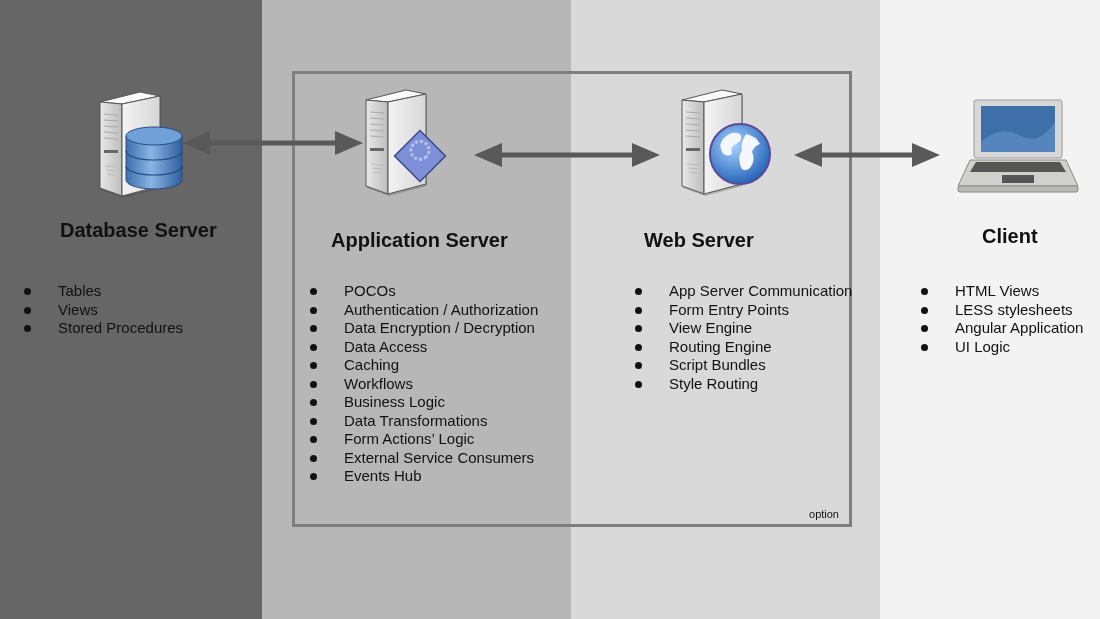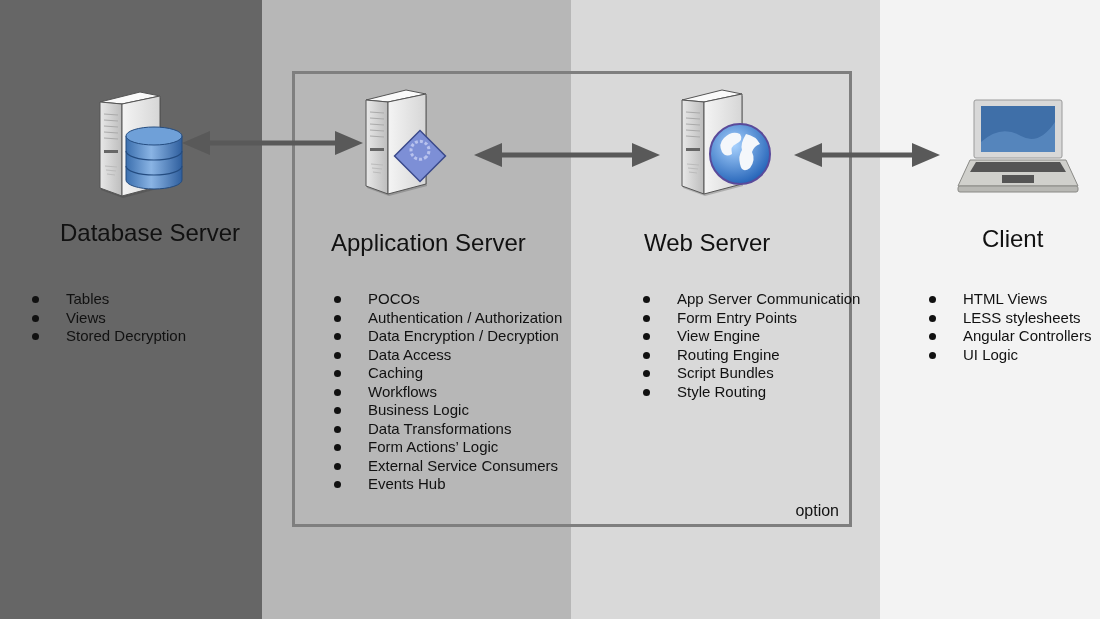--- a/index.html
+++ b/index.html
@@ -3,23 +3,23 @@
 <meta charset="utf-8">
 <style>
   html, body { margin:0; padding:0; }
   body { width:1100px; height:619px; position:relative; overflow:hidden; font-family:"Liberation Sans", sans-serif; color:#111; }
   .band { position:absolute; top:0; height:619px; }
   #band-db { left:0; width:262px; background:#666666; }
   #band-app { left:262px; width:309px; background:#b7b7b7; }
   #band-web { left:571px; width:309px; background:#d9d9d9; }
   #band-client { left:880px; width:220px; background:#f3f3f3; }
   .group-box { position:absolute; left:292px; top:71px; width:560px; height:456px; border:3px solid #7f7f7f; box-sizing:border-box; }
-  .group-label { position:absolute; right:10px; bottom:4px; font-size:16px; color:#111; }
-  .title { position:absolute; font-weight:normal; font-size:24px; white-space:nowrap; }
-  ul.items { position:absolute; margin:16px; padding:0; list-style:none; font-size:15px; line-height:18.5px; }
+  .group-label { position:absolute; right:10px; bottom:4px; font-size:11px; color:#111; }
+  .title { position:absolute; font-weight:bold; font-size:20px; white-space:nowrap; }
+  ul.items { position:absolute; margin:8px; padding:0; list-style:none; font-size:15px; line-height:18.5px; }
   ul.items li { position:relative; padding-left:36px; white-space:nowrap; }
   ul.items li::before { content:""; position:absolute; left:2px; top:6px; width:7px; height:7px; border-radius:50%; background:#111; }
   .icon { position:absolute; }
   .arrow { position:absolute; }
 </style>
 </head>
 <body>
 
 <div class="band" id="band-db"></div>
 <div class="band" id="band-app"></div>
@@ -123,24 +123,24 @@
 </svg>
 
 <div class="title" style="left:60px;top:219px">Database Server</div>
 <div class="title" style="left:331px;top:229px">Application Server</div>
 <div class="title" style="left:644px;top:229px">Web Server</div>
 <div class="title" style="left:982px;top:225px">Client</div>
 
 <ul class="items" style="left:14px;top:274px">
   <li>Tables</li>
   <li>Views</li>
-  <li>Stored Decryption</li>
+  <li>Stored Procedures</li>
 </ul>
 
-<ul class="items" style="left:316px;top:274px">
+<ul class="items" style="left:300px;top:274px">
   <li>POCOs</li>
   <li>Authentication / Authorization</li>
   <li>Data Encryption / Decryption</li>
   <li>Data Access</li>
   <li>Caching</li>
   <li>Workflows</li>
   <li>Business Logic</li>
   <li>Data Transformations</li>
   <li>Form Actions’ Logic</li>
   <li>External Service Consumers</li>
@@ -152,15 +152,15 @@
   <li>Form Entry Points</li>
   <li>View Engine</li>
   <li>Routing Engine</li>
   <li>Script Bundles</li>
   <li>Style Routing</li>
 </ul>
 
 <ul class="items" style="left:911px;top:274px">
   <li>HTML Views</li>
   <li>LESS stylesheets</li>
-  <li>Angular Controllers</li>
+  <li>Angular Application</li>
   <li>UI Logic</li>
 </ul>
 
 </body></html>

